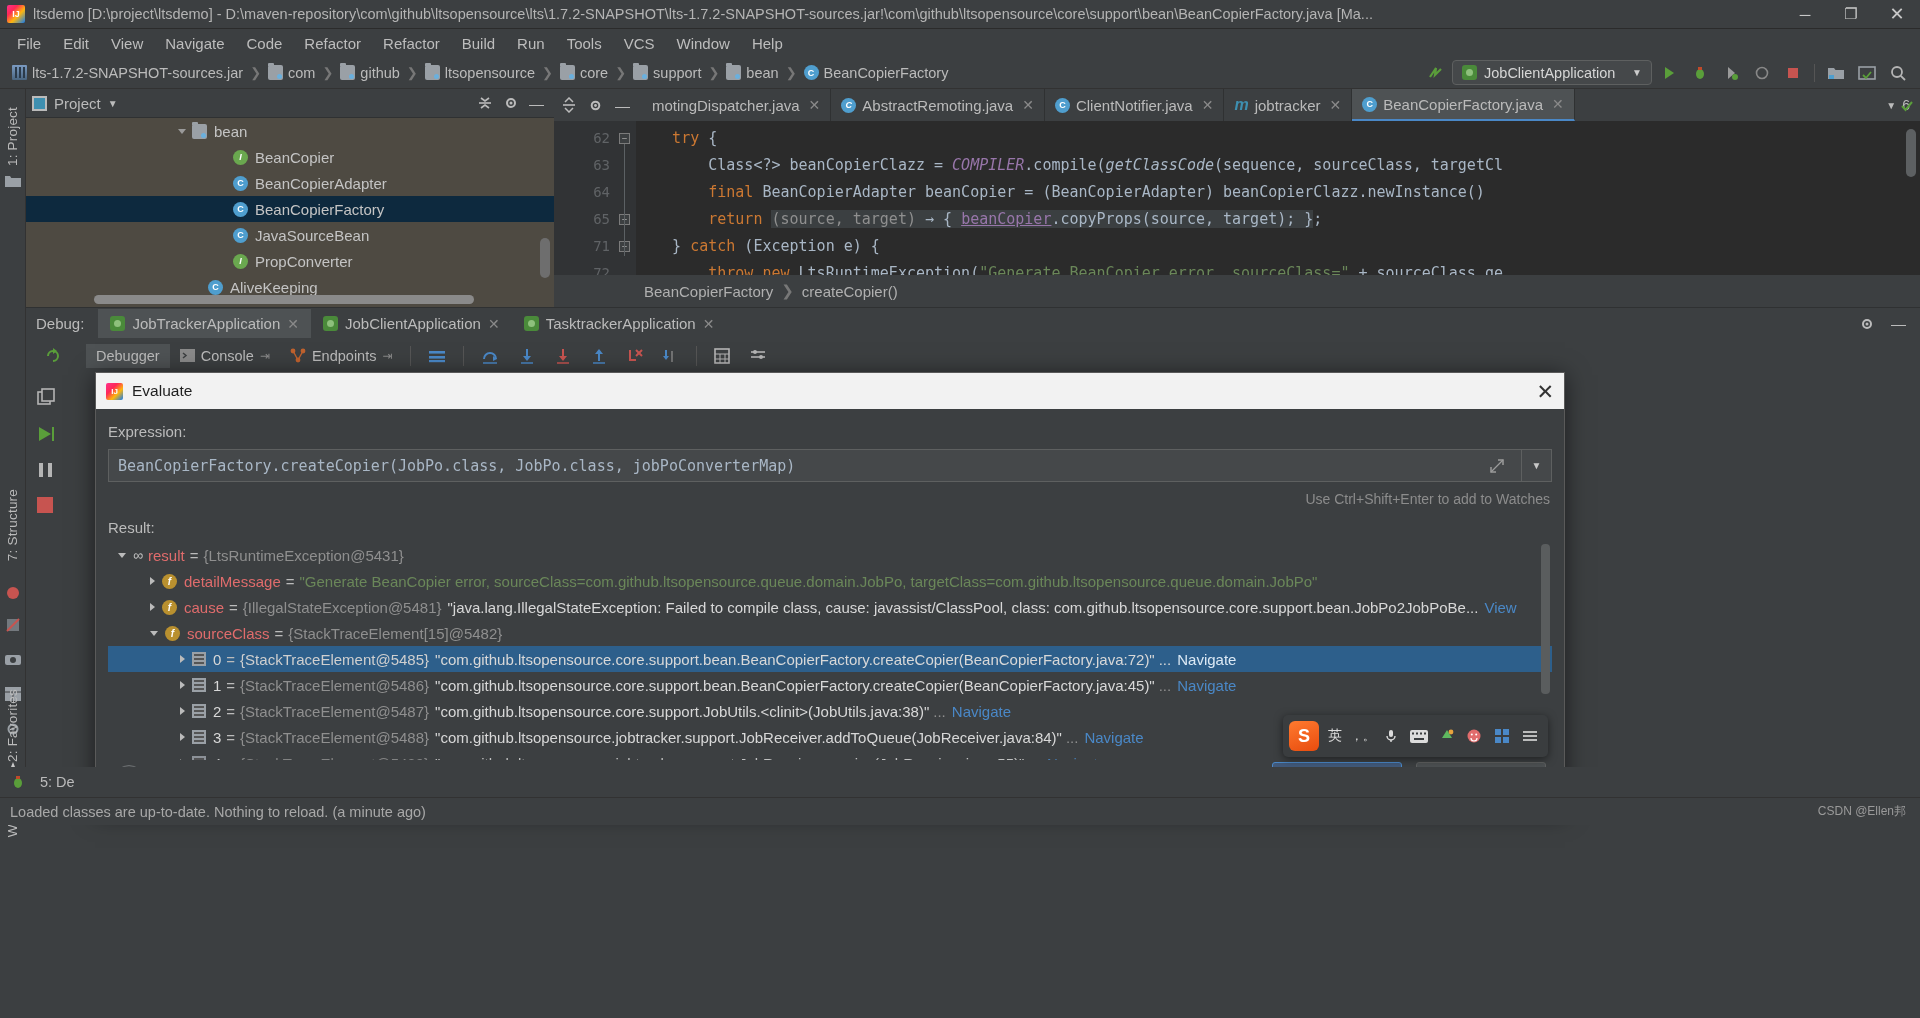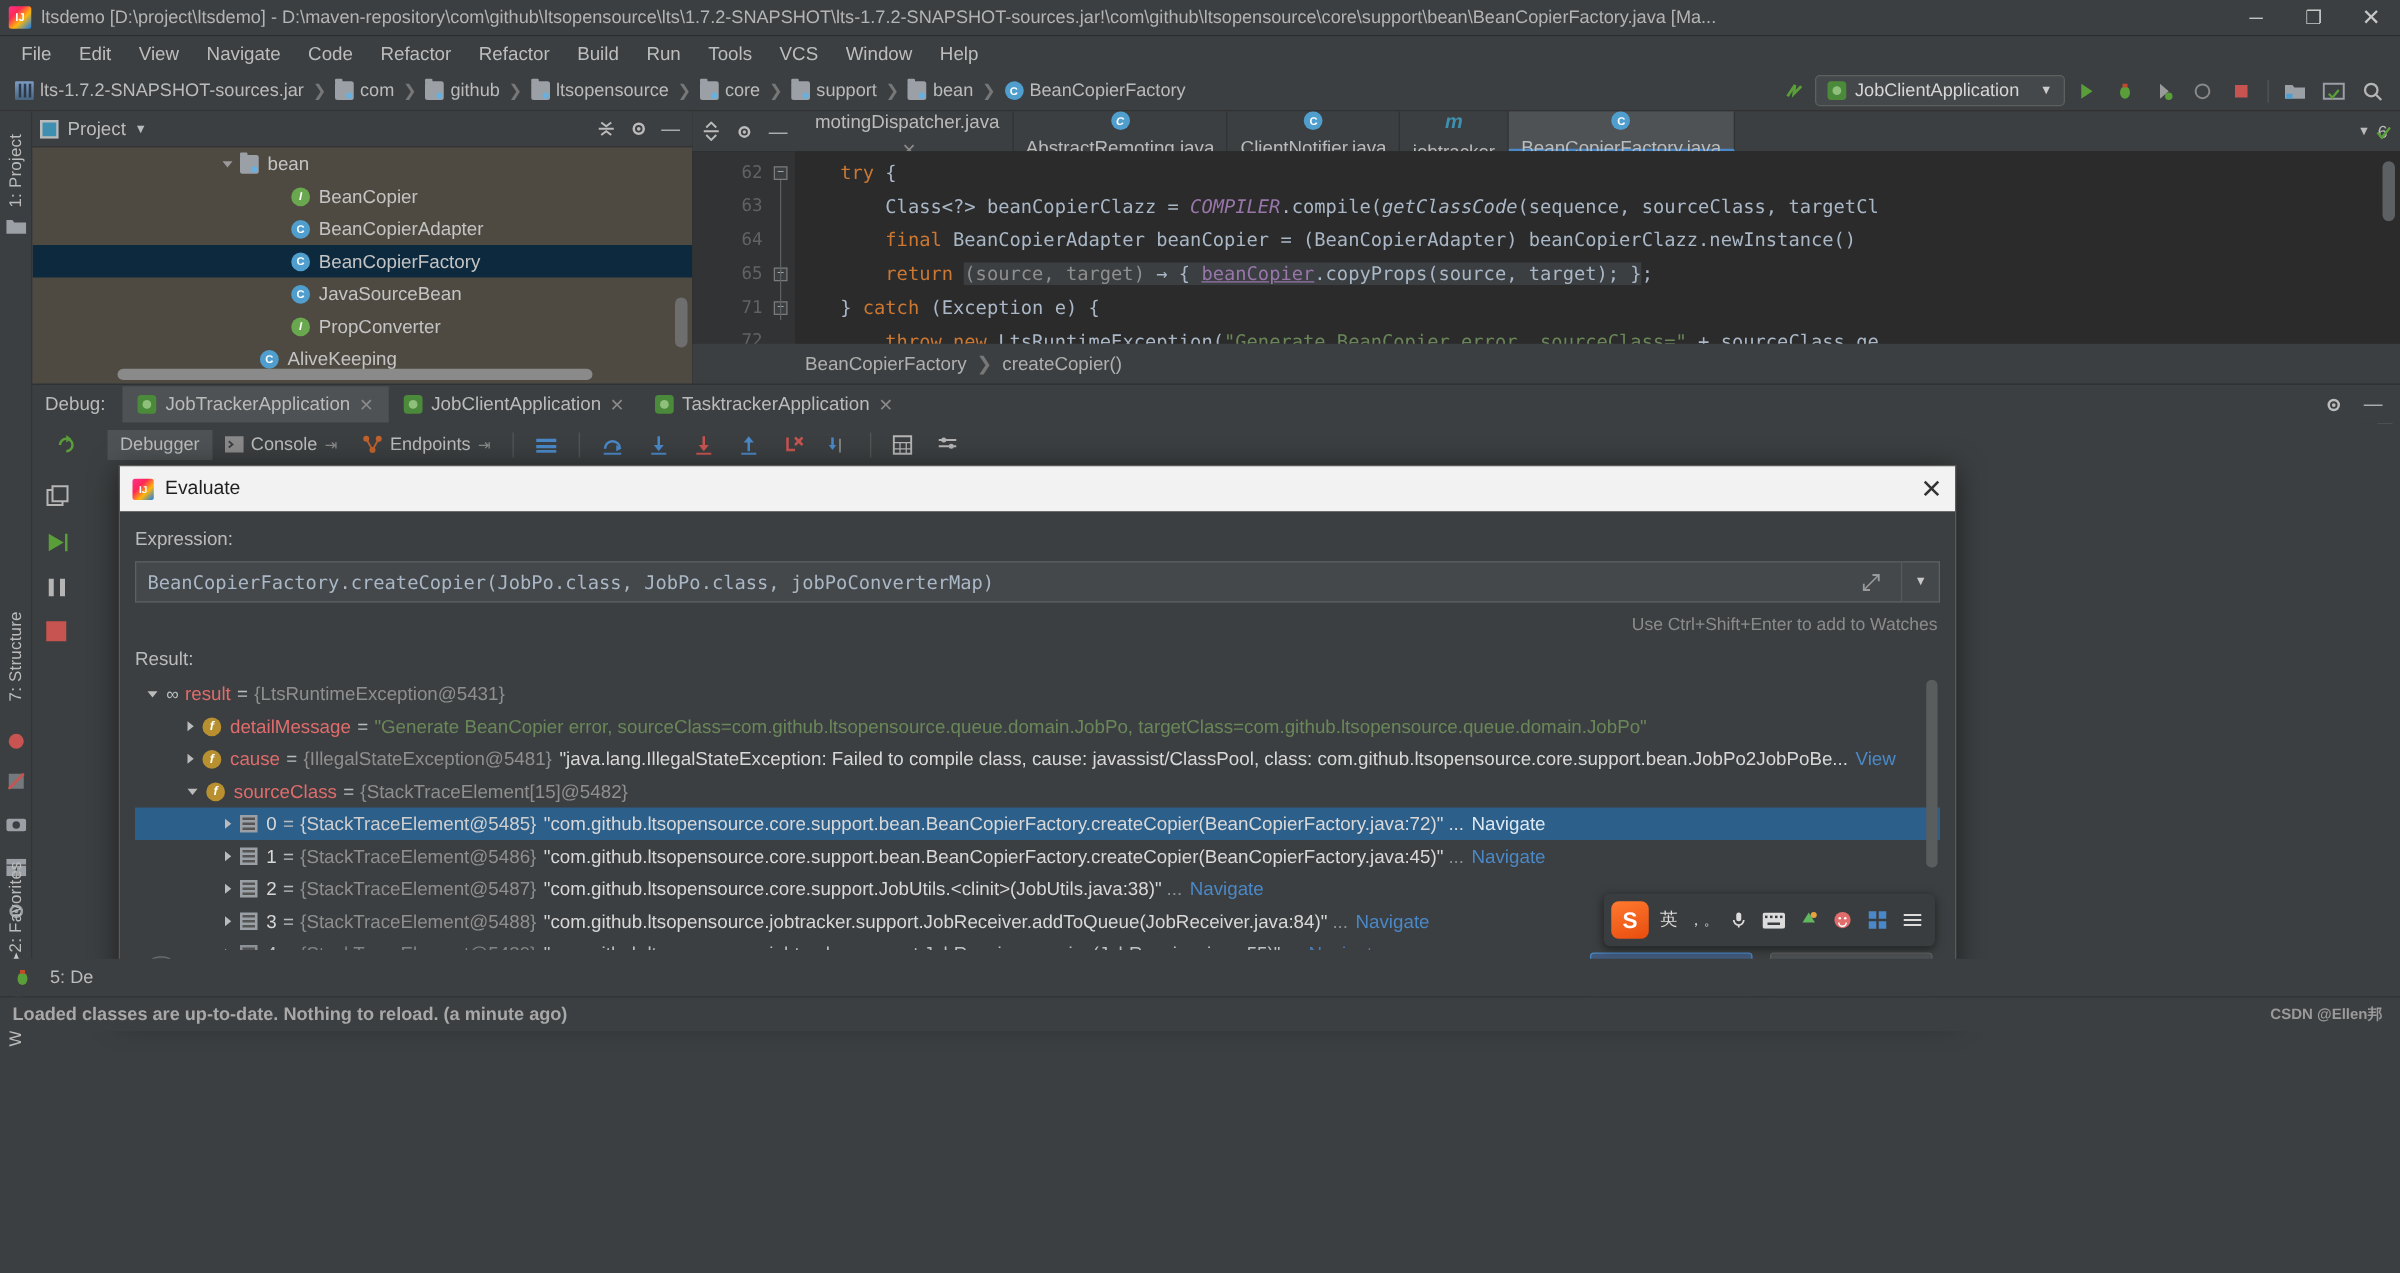--- a/index.html
+++ b/index.html
@@ -103,21 +103,21 @@
   .tri { width:0;height:0;border-left:5.5px solid #9a9a9a;border-top:4.5px solid transparent;
     border-bottom:4.5px solid transparent; margin-right:6px; }
   .tri.down { border-left:4.5px solid transparent;border-right:4.5px solid transparent;
     border-top:5.5px solid #9a9a9a; border-bottom:0; }
 
   
   .editor-area { position:absolute; left:554px; top:89px; width:1366px; height:218px; background:#2b2b2b; }
   .tabstrip { height:32px; background:#3c3f41; display:flex; align-items:stretch; overflow:hidden; }
   .tab-tools { display:flex; align-items:center; gap:12px; padding:0 12px 0 8px; background:#3c3f41; }
   .etab { display:flex; align-items:center; gap:6px; padding:0 10px; font-size:15px; color:#bbbbbb;
-     border-right:1px solid #2f3132; background:#3c3f41; white-space:nowrap;flex-direction:column; }
+     border-right:1px solid #2f3132; background:#3c3f41; white-space:nowrap; }
   .etab.active { background:#4e5254; border-bottom:2px solid #4a88c7; }
   .etab .x { color:#8a8a8a; font-size:14px; margin-left:3px; }
   .tabs-right { margin-left:auto; display:flex; align-items:center; gap:6px; padding:0 10px;
     font-size:14px; color:#bbb; }
   .code-wrap { position:relative; height:186px; background:#2b2b2b; display:flex; font-family:"DejaVu Sans Mono", monospace; }
   .gutter { width:82px; background:#313335; text-align:right; padding-top:4px; flex:none; position:relative;}
   .gutter .ln { height:27px; line-height:27px; font-size:14px; color:#606366; padding-right:26px; }
   .foldmark { position:absolute; right:6px; width:11px; height:11px; border:1px solid #7b7b7b;
     background:#3c3f41; color:#aaa; font-size:9px; line-height:9px; text-align:center; }
   .codelines { flex:1; padding-top:4px; position:relative; overflow:hidden; }
@@ -220,21 +220,21 @@
 
   
   .rightstrip { position:absolute; right:0; top:89px; width:26px; height:678px; background:#3c3f41;
     border-left:1px solid #323232; }
 
   
   .bottomstrip { position:absolute; left:0; top:767px; width:1920px; height:30px; background:#3c3f41;
     display:flex; align-items:center; padding-left:6px; gap:14px; font-size:14.5px; }
   .statusbar { position:absolute; left:0; top:797px; width:1920px; height:28px; background:#3c3f41;
     display:flex; align-items:center; padding-left:10px; font-size:14.5px; color:#a8a8a8; gap:8px;
-    border-top:1px solid #323232;font-weight:bold; }
+    border-top:1px solid #323232; }
   .status-right { margin-left:auto; display:flex; align-items:center; gap:16px; padding-right:14px; color:#9a9a9a;text-align:right; }
 
   
   .ime {
     position:absolute; left:1283px; top:715px; width:265px; height:42px;
     background:#3a3d3f; border-radius:5px; display:flex; align-items:center; gap:4px; padding:0 6px;
     box-shadow:0 2px 8px rgba(0,0,0,.5);
   }
   .ime-logo { width:30px; height:30px; border-radius:6px;
     background:linear-gradient(160deg,#ff7a2f,#e84c0e); color:#fff; display:flex;

